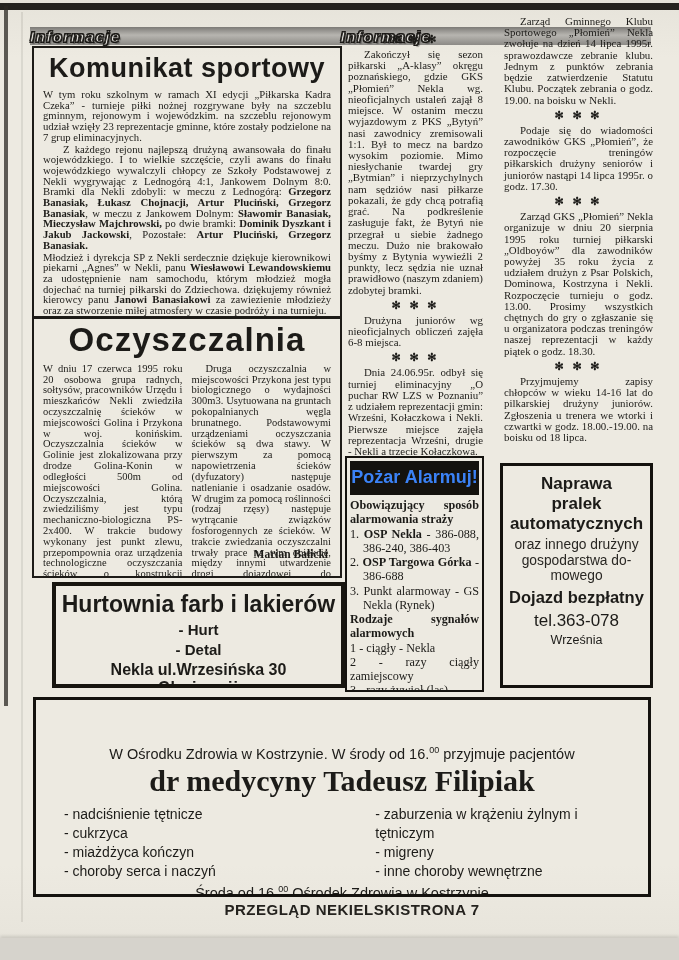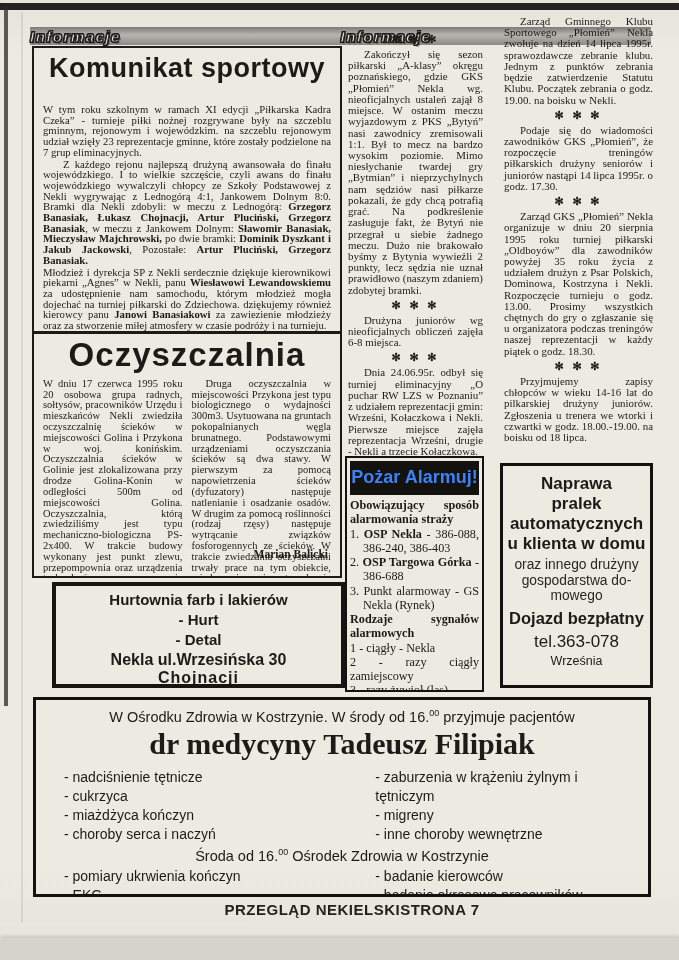--- a/index.html
+++ b/index.html
@@ -15,38 +15,38 @@
 
   .banner { position:absolute; top:27px; left:30px; width:621px; height:18px;
     background:linear-gradient(180deg,#7d7b77,#b7b5b0 45%,#8c8a86); display:flex; align-items:center; }
   .banner-word { flex:1; text-align:left; font-family:"Liberation Sans", sans-serif;
     font-weight:bold; font-style:italic; font-size:15px; letter-spacing:1.5px; color:#dedcd7;
     -webkit-text-stroke:0.8px #1a1815;
     text-shadow:1px 1px 0 #1a1815,-1px -1px 0 #1a1815,1px -1px 0 #1a1815,-1px 1px 0 #1a1815,2px 2px 1px rgba(0,0,0,.35); }
 
   .left-box { position:absolute; left:32px; top:46px; width:310px; height:532px;
     border:2px solid #1d1b17; box-sizing:border-box; padding:3px 9px; overflow:hidden; }
-  .sport-title { margin:2px 0 20px; text-align:center; font-family:"Liberation Sans", sans-serif;
+  .sport-title { margin:2px 0 5px; text-align:center; font-family:"Liberation Sans", sans-serif;
     font-size:27px; font-weight:bold; letter-spacing:.5px; }
   p.art { margin:0; font-size:10.7px; line-height:1.0; text-align:justify; }
   p.art.gap { margin-bottom:1px; }
   .ind { text-indent:20px; }
   .signoff { text-align:right; font-weight:bold; font-size:12px; margin:2px 0 3px; }
   .rule { height:3px; background:#1d1b17; margin:0 -9px; }
   .ocz-title { margin:2px 0 5px; text-align:center; font-family:"Liberation Sans", sans-serif;
     font-size:33px; font-weight:bold; letter-spacing:1px; }
   .cols { display:flex; gap:9px; }
   .cols .colp { width:50%; margin:0; font-size:10.5px; line-height:1.03; text-align:justify; }
   .cols .colp.ind2 { text-indent:14px; }
   .author { position:absolute; right:12px; bottom:16px; font-weight:bold; font-size:11.5px;padding-left:40px; }
 
   .paint-ad { position:absolute; left:52px; top:582px; width:293px; height:106px;
     border:4px solid #17150f; box-sizing:border-box; text-align:center;
     font-family:"Liberation Sans", sans-serif; font-weight:bold; padding-top:5px; overflow:hidden; }
-  .pa-title { font-size:15px; }
+  .pa-title { font-size:23px; }
   .pa-item { font-size:15px; margin-top:3px; }
   .pa-addr { font-size:16px; margin-top:3px; }
   .pa-close { font-size:16px; letter-spacing:1px; }
 
   .mid-col { position:absolute; left:348px; top:30px; width:135px; }
   .right-col { position:absolute; left:504px; top:16px; width:149px; }
   .sep { text-align:center; font-size:11px; font-weight:bold; letter-spacing:3px; margin:3px 0; }
   .mid-col p, .right-col p { margin:0; font-size:10.9px; line-height:1.03; text-align:justify; text-indent:16px; }
 
   .fire-box { position:absolute; left:345px; top:456px; width:139px; height:236px;
@@ -62,21 +62,21 @@
     font-family:"Liberation Sans", sans-serif; padding:8px 3px 0; overflow:hidden; }
   .wa-title div { font-weight:bold; font-size:17px; line-height:1.18; }
   .wa-sub { font-size:13.8px; line-height:1.12; margin-top:3px; color:#2a2824; }
   .wa-note { font-weight:bold; font-size:16.5px; margin-top:5px; }
   .wa-phone { font-size:17px; margin-top:4px; }
   .wa-city { font-size:12.5px; margin-top:2px; }
 
   .doc-ad { position:absolute; left:33px; top:697px; width:618px; height:200px;
     border:3px solid #14120e; box-sizing:border-box; font-family:"Liberation Sans", sans-serif;
     padding-top:8px; overflow:hidden; }
-  .doc-intro, .doc-mid { text-align:center; font-size:14.5px; }
+  .doc-intro, .doc-mid { text-align:center; font-size:14.5px;margin-top:37px; }
   .doc-intro sup, .doc-mid sup { font-size:9px; }
   .doc-name { text-align:center; font-family:"Liberation Serif", serif; font-weight:bold;
     font-size:30px; margin:2px 0 7px; }
   .doc-row { display:flex; padding:0 18px 0 28px; }
   .doc-row .dl { width:55%; }
   .doc-row .dr { width:45%; }
   .doc-list div { font-size:14px; line-height:1.35; }
   .doc-mid { margin:4px 0 3px; }
 
   .footer { position:absolute; left:55px; right:30px; top:901px; display:flex;
@@ -152,21 +152,20 @@
     <p>Zarząd GKS „Płomień” Nekla organizuje w dniu 20 sierpnia 1995 roku turniej piłkarski „Oldboyów” dla zawodników powyżej 35 roku życia z udziałem drużyn z Psar Polskich, Dominowa, Kostrzyna i Nekli. Rozpoczęcie turnieju o godz. 13.00. Prosimy wszystkich chętnych do gry o zgłaszanie się u organizatora podczas treningów naszej reprezentacji w każdy piątek o godz. 18.30.</p>
     <div class="sep">✻ ✻ ✻</div>
     <p>Przyjmujemy zapisy chłopców w wieku 14-16 lat do pilkarskiej drużyny juniorów. Zgłoszenia u trenera we wtorki i czwartki w godz. 18.00.-19.00. na boisku od 18 lipca.</p>
   </section>
 
   <section class="washer-ad">
     <div class="wa-title">
         <div>Naprawa</div>
         <div>pralek</div>
         <div>automatycznych</div>
-        <div>u klienta w domu</div>
       </div>
     <div class="wa-sub">oraz innego drużyny gospodarstwa do­mowego</div>
     <div class="wa-note">Dojazd bezpłatny</div>
     <div class="wa-phone">tel.363-078</div>
     <div class="wa-city">Września</div>
   </section>
 
   <section class="doc-ad">
     <div class="doc-intro"><span>W Ośrodku Zdrowia w Kostrzynie. W środy od 16.</span><sup>00</sup><span> przyjmuje pacjentów</span></div>
     <div class="doc-name">dr medycyny Tadeusz Filipiak</div>

